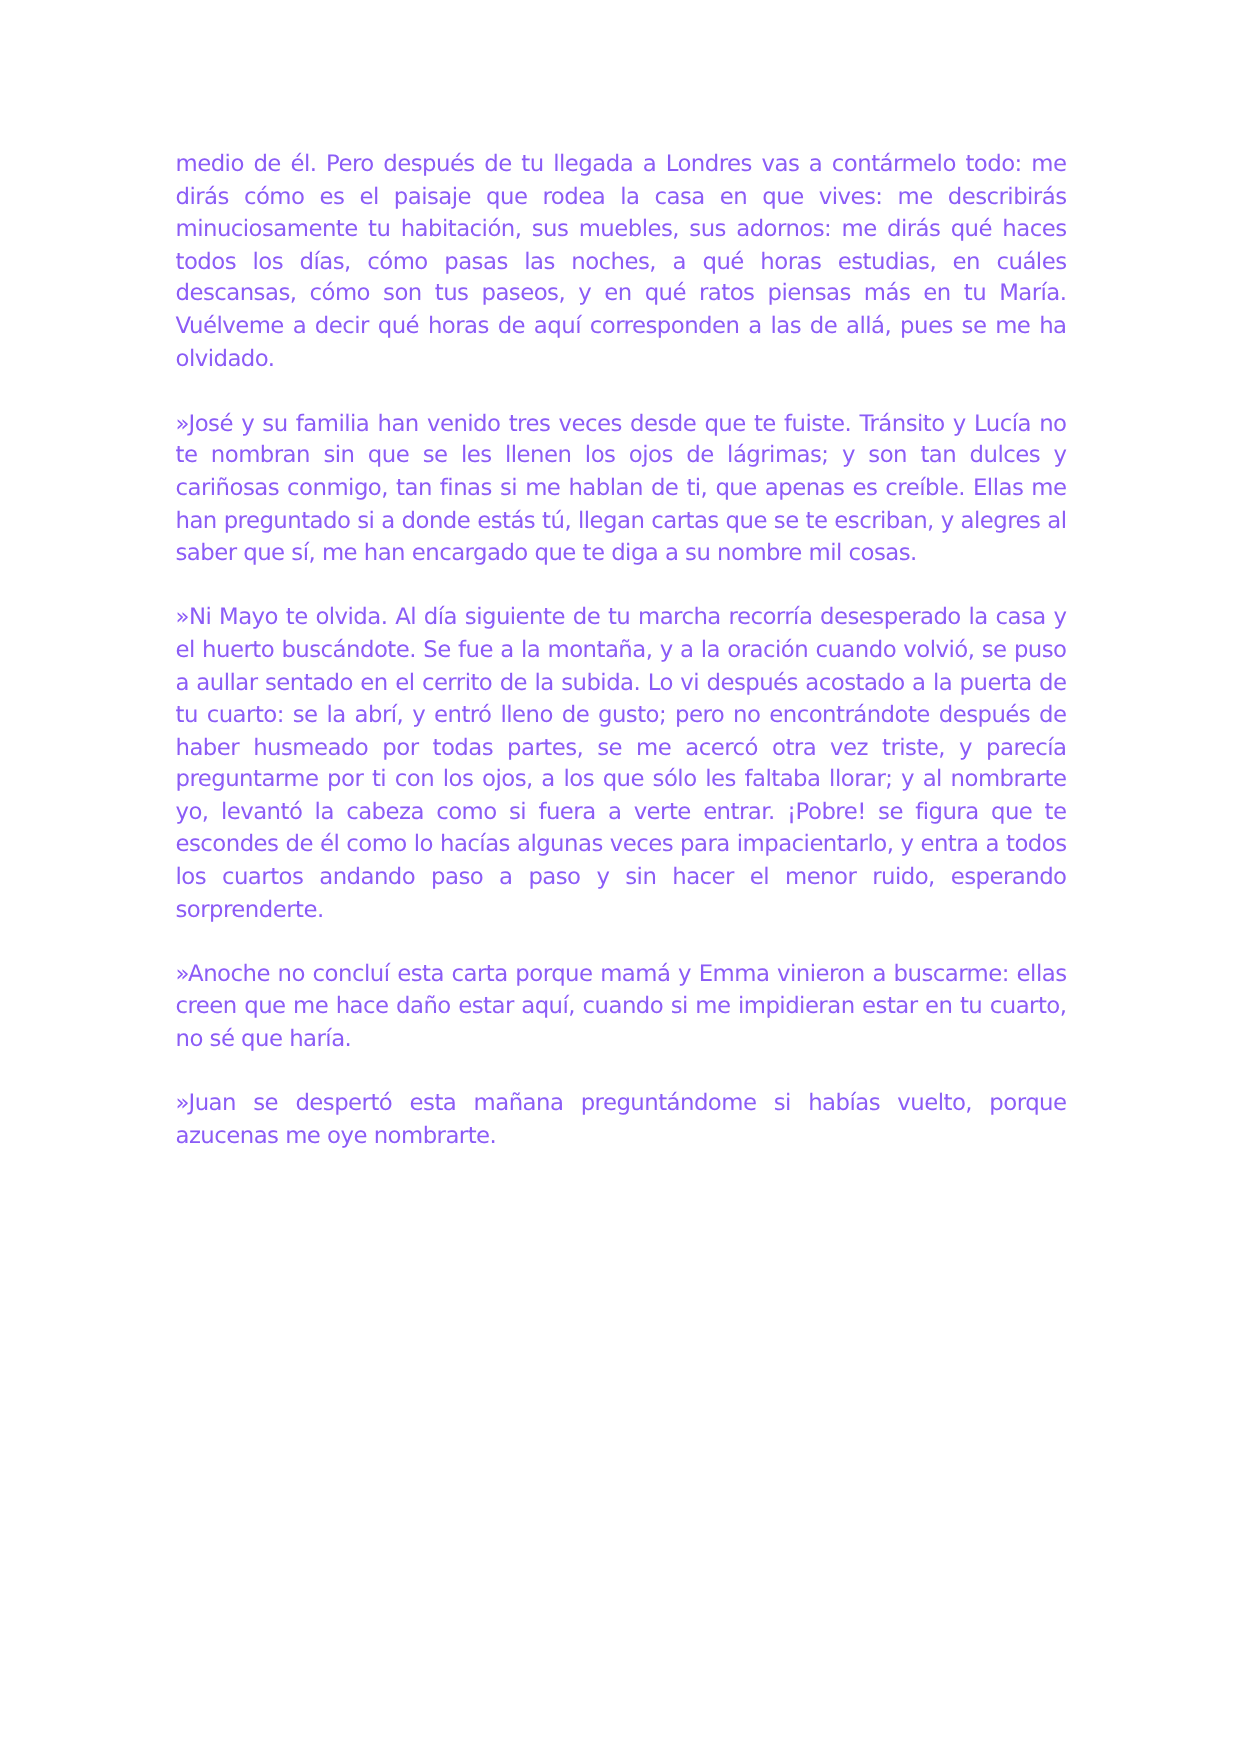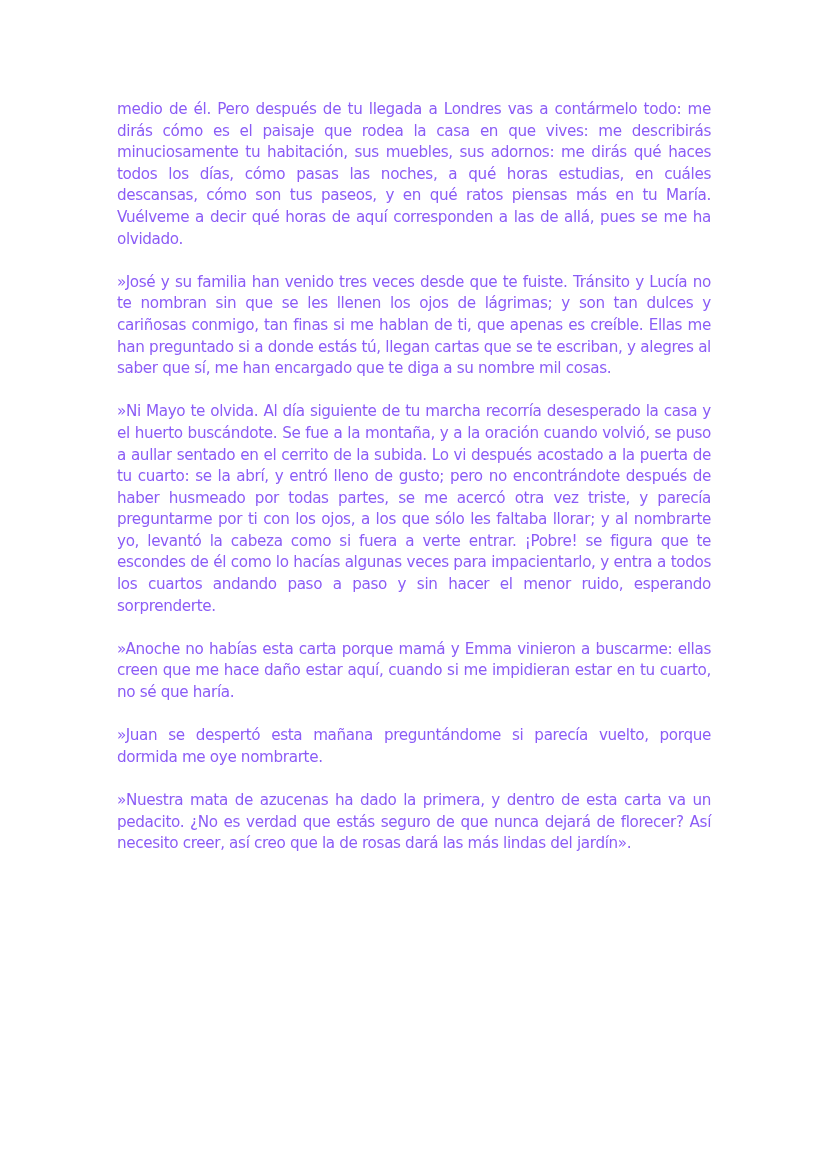--- a/index.html
+++ b/index.html
@@ -31,16 +31,15 @@
       hyphens: none;
     }
   </style>
 </head>
 <body>
 
 <div class="page">
   <p class="para">medio de él. Pero después de tu llegada a Londres vas a contármelo todo: me dirás cómo es el paisaje que rodea la casa en que vives: me describirás minuciosamente tu habitación, sus muebles, sus adornos: me dirás qué haces todos los días, cómo pasas las noches, a qué horas estudias, en cuáles descansas, cómo son tus paseos, y en qué ratos piensas más en tu María. Vuélveme a decir qué horas de aquí corresponden a las de allá, pues se me ha olvidado.</p>
   <p class="para">»José y su familia han venido tres veces desde que te fuiste. Tránsito y Lucía no te nombran sin que se les llenen los ojos de lágrimas; y son tan dulces y cariñosas conmigo, tan finas si me hablan de ti, que apenas es creíble. Ellas me han preguntado si a donde estás tú, llegan cartas que se te escriban, y alegres al saber que sí, me han encargado que te diga a su nombre mil cosas.</p>
   <p class="para">»Ni Mayo te olvida. Al día siguiente de tu marcha recorría desesperado la casa y el huerto buscándote. Se fue a la montaña, y a la oración cuando volvió, se puso a aullar sentado en el cerrito de la subida. Lo vi después acostado a la puerta de tu cuarto: se la abrí, y entró lleno de gusto; pero no encontrándote después de haber husmeado por todas partes, se me acercó otra vez triste, y parecía preguntarme por ti con los ojos, a los que sólo les faltaba llorar; y al nombrarte yo, levantó la cabeza como si fuera a verte entrar. ¡Pobre! se figura que te escondes de él como lo hacías algunas veces para impacientarlo, y entra a todos los cuartos andando paso a paso y sin hacer el menor ruido, esperando sorprenderte.</p>
-  <p class="para">»Anoche no habías esta carta porque mamá y Emma vinieron a buscarme: ellas creen que me hace daño estar aquí, cuando si me impidieran estar en tu cuarto, no sé que haría.</p>
-  <p class="para">»Juan se despertó esta mañana preguntándome si parecía vuelto, porque dormida me oye nombrarte.</p>
-  <p class="para">»Nuestra mata de azucenas ha dado la primera, y dentro de esta carta va un pedacito. ¿No es verdad que estás seguro de que nunca dejará de florecer? Así necesito creer, así creo que la de rosas dará las más lindas del jardín».</p>
+  <p class="para">»Anoche no concluí esta carta porque mamá y Emma vinieron a buscarme: ellas creen que me hace daño estar aquí, cuando si me impidieran estar en tu cuarto, no sé que haría.</p>
+  <p class="para">»Juan se despertó esta mañana preguntándome si habías vuelto, porque azucenas me oye nombrarte.</p>
 </div>
 
 </body></html>

